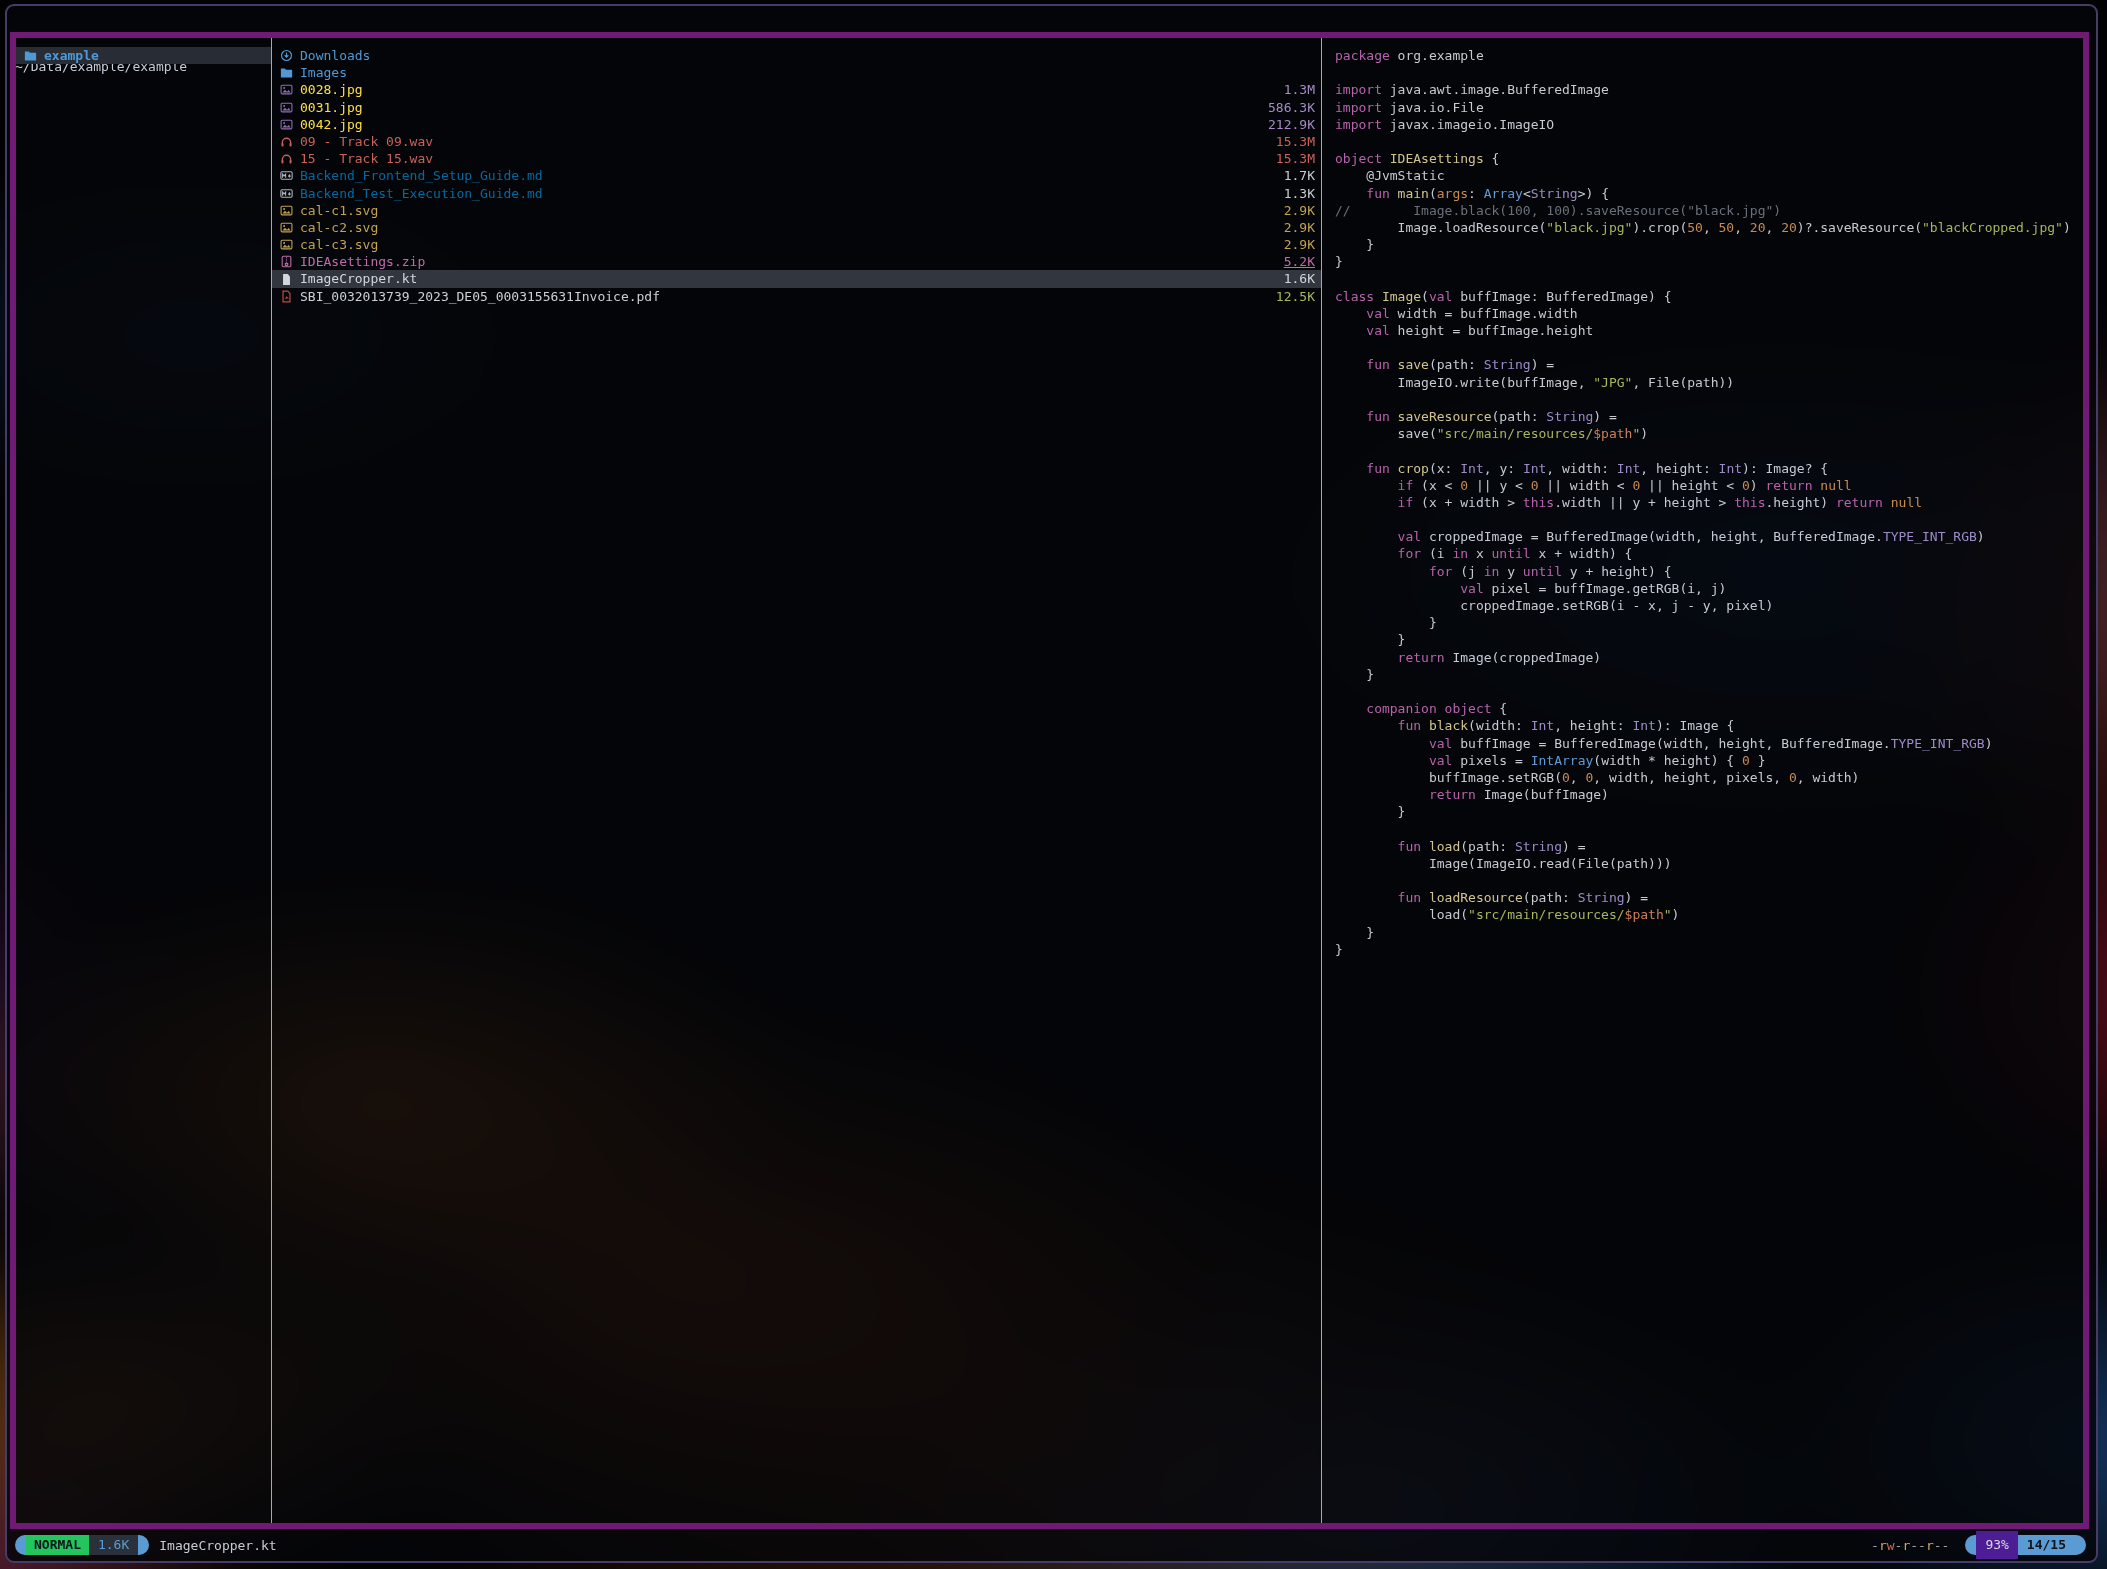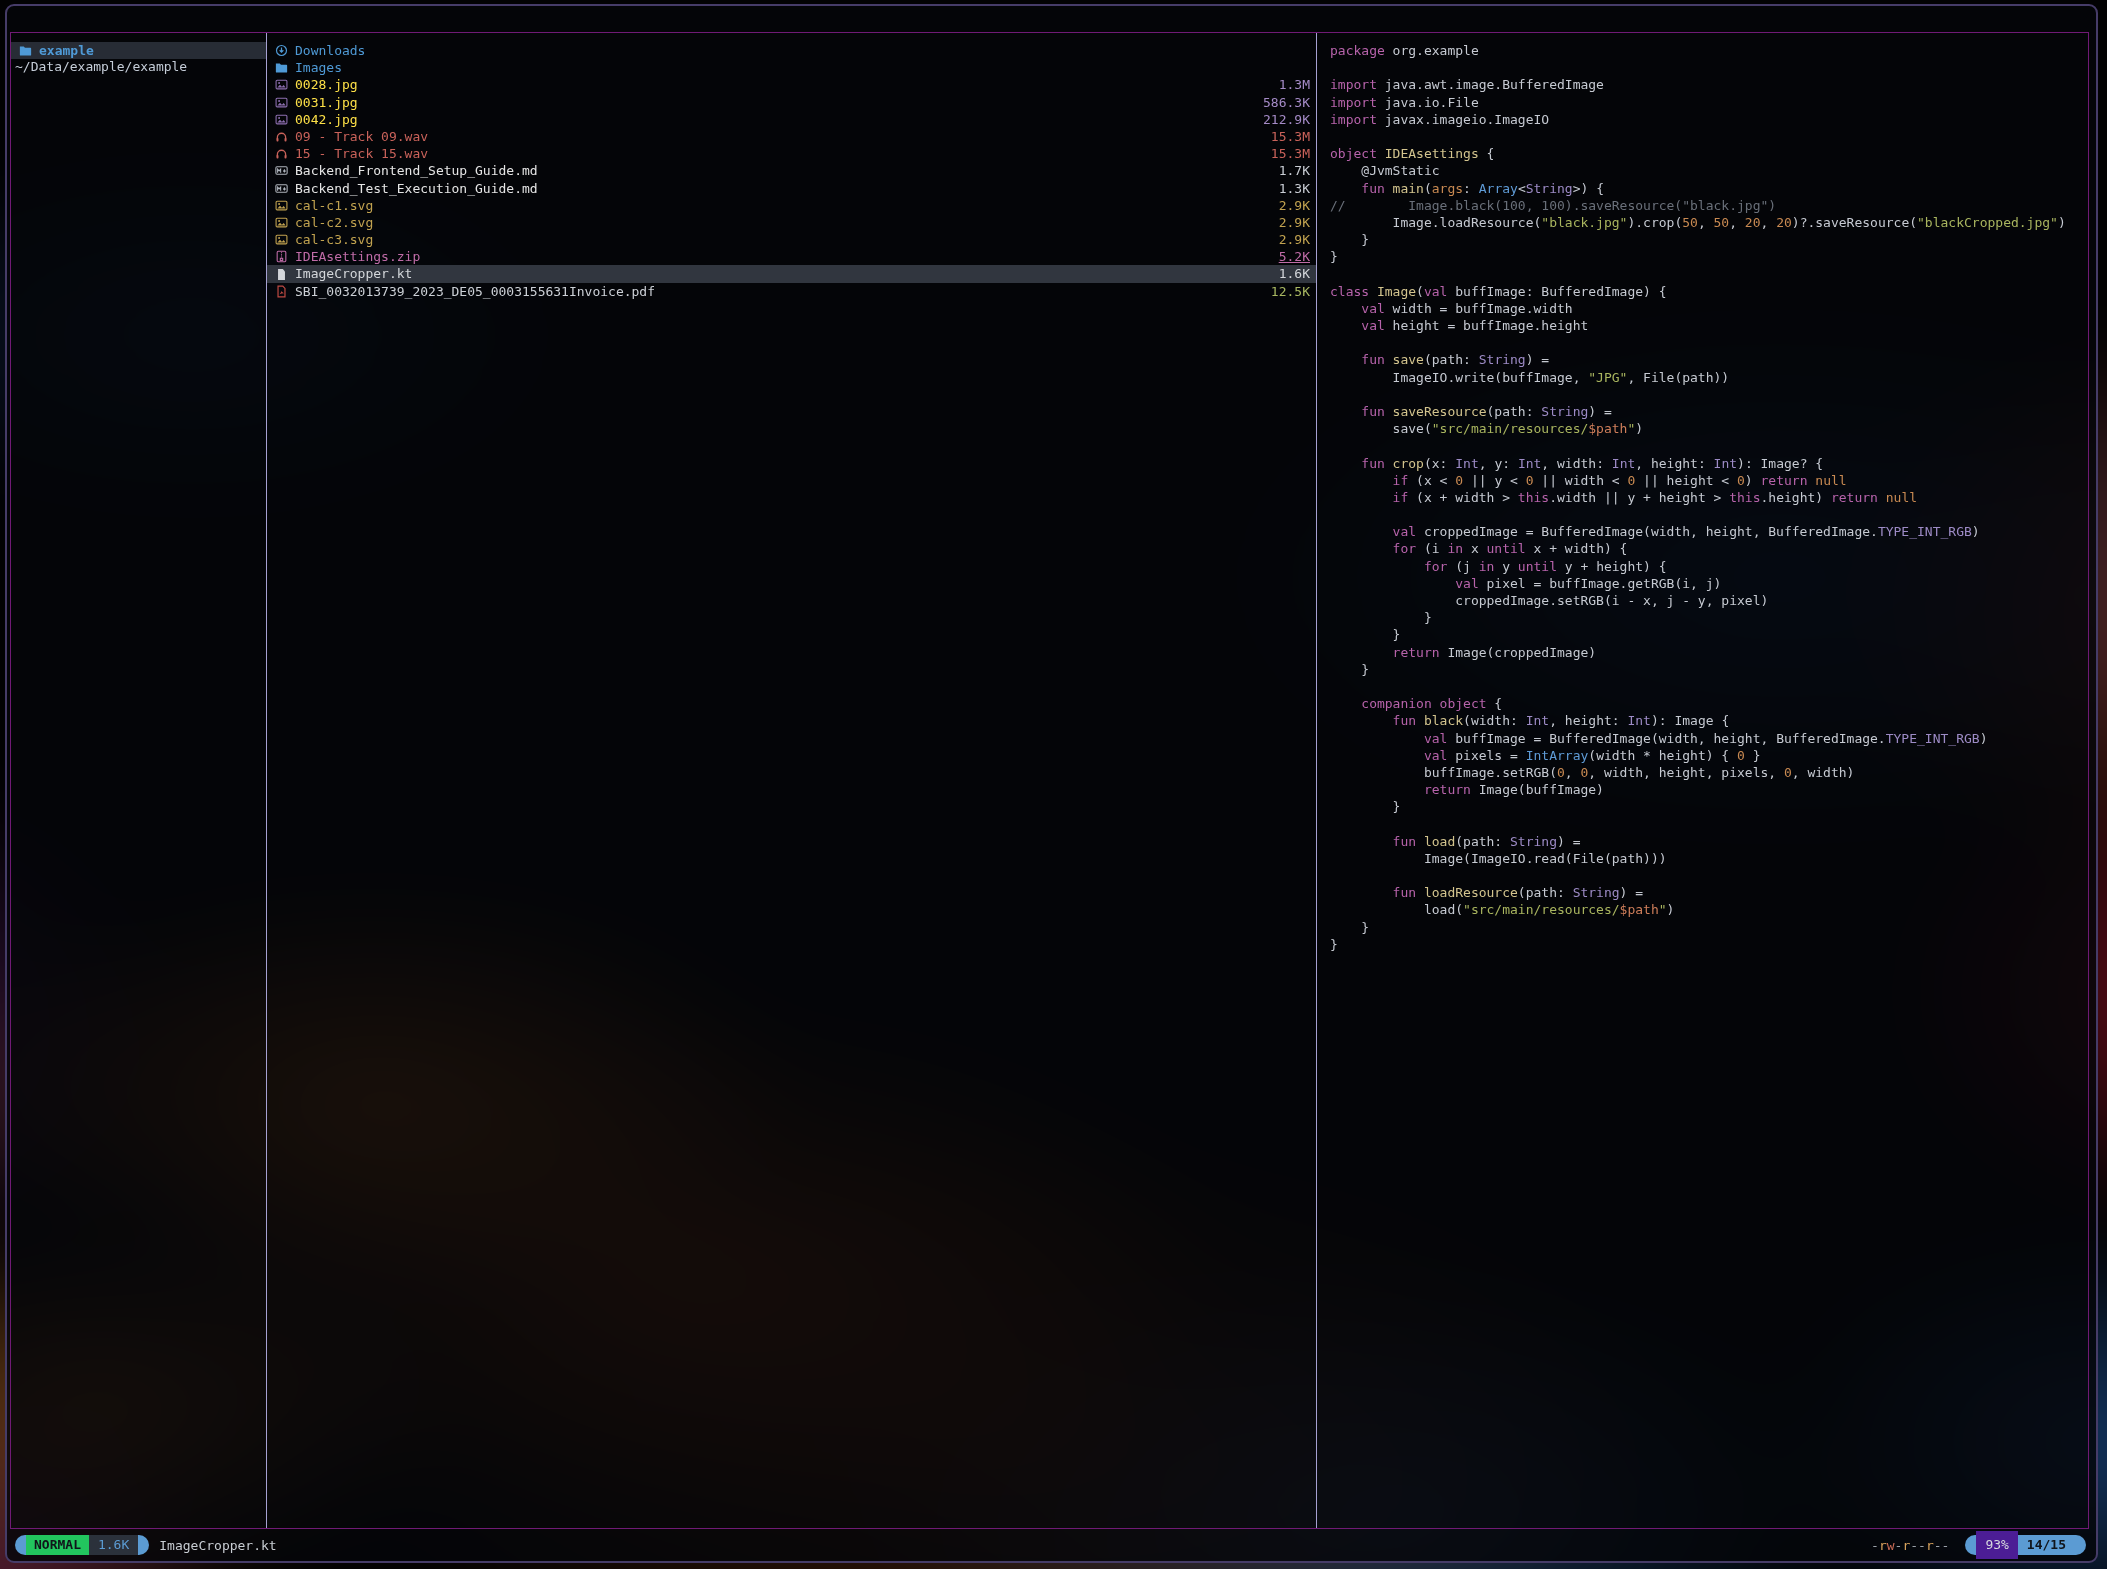--- a/index.html
+++ b/index.html
@@ -17,40 +17,40 @@
       radial-gradient(460px 340px at 101% 62%, rgba(190,24,48,.55), transparent 70%),
       radial-gradient(480px 300px at 96% 88%, rgba(40,110,200,.48), transparent 70%),
       radial-gradient(420px 360px at -2% 64%, rgba(120,40,140,.40), transparent 70%),
       radial-gradient(380px 300px at 2% 97%, rgba(200,60,130,.40), transparent 70%),
       radial-gradient(540px 260px at 12% 24%, rgba(30,80,160,.28), transparent 72%),
       #020203;}
   
   .term{position:absolute;left:5px;top:4px;width:2089px;height:1555px;border:2px solid #463c68;
     border-radius:9px;background:rgba(5,6,10,.84);color:#c6cad2;}
   .pathbar{position:absolute;left:8px;top:2px;height:22px;line-height:22px;font-size:13px;color:#c5cdd8;margin-top:48px;}
-  .inner{position:absolute;left:3px;top:26px;width:2079px;height:1497px;border:1px solid #701a75;
+  .inner{position:absolute;left:3px;top:26px;width:2079px;height:1497px;border:6px solid #701a75;
     display:flex;box-sizing:border-box;}
   .col{box-sizing:border-box;height:100%;overflow:hidden;}
   .col-parent{width:256px;border-right:1px solid #a6a1d2;padding-top:9px;}
   .col-files{width:1050px;border-right:1px solid #a6a1d2;padding-top:9px;}
   .col-preview{flex:1;padding:9px 8px 0 13px;}
   
   .frow{height:17.2px;display:flex;align-items:center;padding:0 6px 0 8px;font-size:13px;
     line-height:17.2px;white-space:pre;}
   .frow .nm{overflow:hidden;}
   .frow .sz{margin-left:auto;padding-left:10px;}
   .icn{display:inline-flex;width:13px;height:13px;margin-right:7px;flex:0 0 13px;align-items:center;}
   .icn svg{width:13px;height:13px;}
   .hovered{background:#31363f;}
   .hovered .nm,.hovered .sz{color:#d3d6da;}
   .sel-parent{background:#272c35;}
   .t-folder .nm{color:#4f9ad6;}  .t-folder .icn{color:#4f9ad6;}
   .t-image .nm{color:#fde047;}   .t-image .icn{color:#8d6fb0;}  .t-image .sz{color:#a58bc7;}
   .t-audio .nm{color:#c9625a;}   .t-audio .icn{color:#c9625a;}  .t-audio .sz{color:#c9625a;}
-  .t-md .nm{color:#e5e5e5;}      .t-md .icn{color:#aeb4bc;}     .t-md .sz{color:#c9cdd4;}
+  .t-md .nm{color:#0369a1;}      .t-md .icn{color:#aeb4bc;}     .t-md .sz{color:#c9cdd4;}
   .t-svg .nm{color:#c2a350;}     .t-svg .icn{color:#c2a350;}    .t-svg .sz{color:#c2a350;}
   .t-zip .nm{color:#c06ca8;}     .t-zip .icn{color:#c06ca8;}    .t-zip .sz{color:#c06ca8;text-decoration:underline;}
   .t-kt .nm{color:#d3d6da;}      .t-kt .icn{color:#d3d6da;}
   .t-pdf .nm{color:#ccd0d6;}     .t-pdf .icn{color:#bf4a43;}    .t-pdf .sz{color:#a8b761;}
   .parent-label{color:#79aada;font-weight:bold;}
   
   .cl{height:17.2px;line-height:17.2px;font-size:13px;white-space:pre;}
   .tk-k{color:#b763ab;} .tk-d{color:#c6cad2;} .tk-fn{color:#d3c48e;} .tk-ty{color:#9d8bc6;}
   .tk-tyb{color:#5f9bd6;} .tk-s{color:#a9b55f;} .tk-sv{color:#cf7e5a;} .tk-n{color:#c98a52;}
   .tk-c{color:#6a707a;} .tk-pr{color:#c98a52;}

